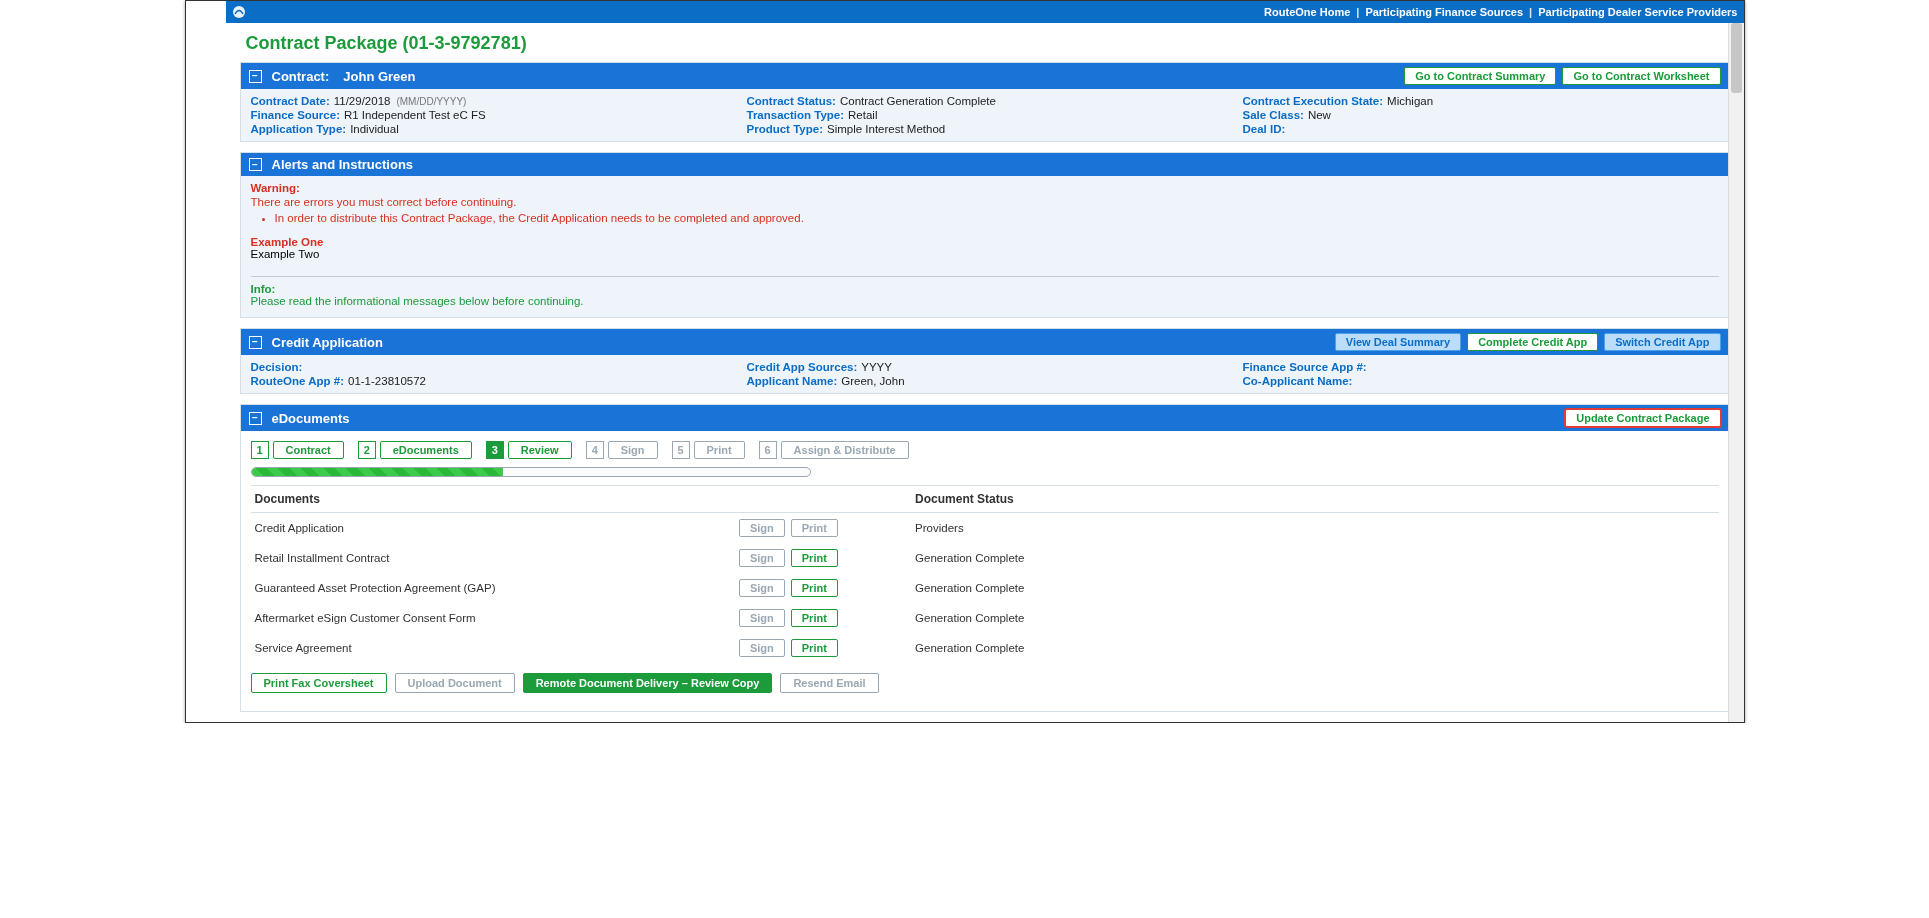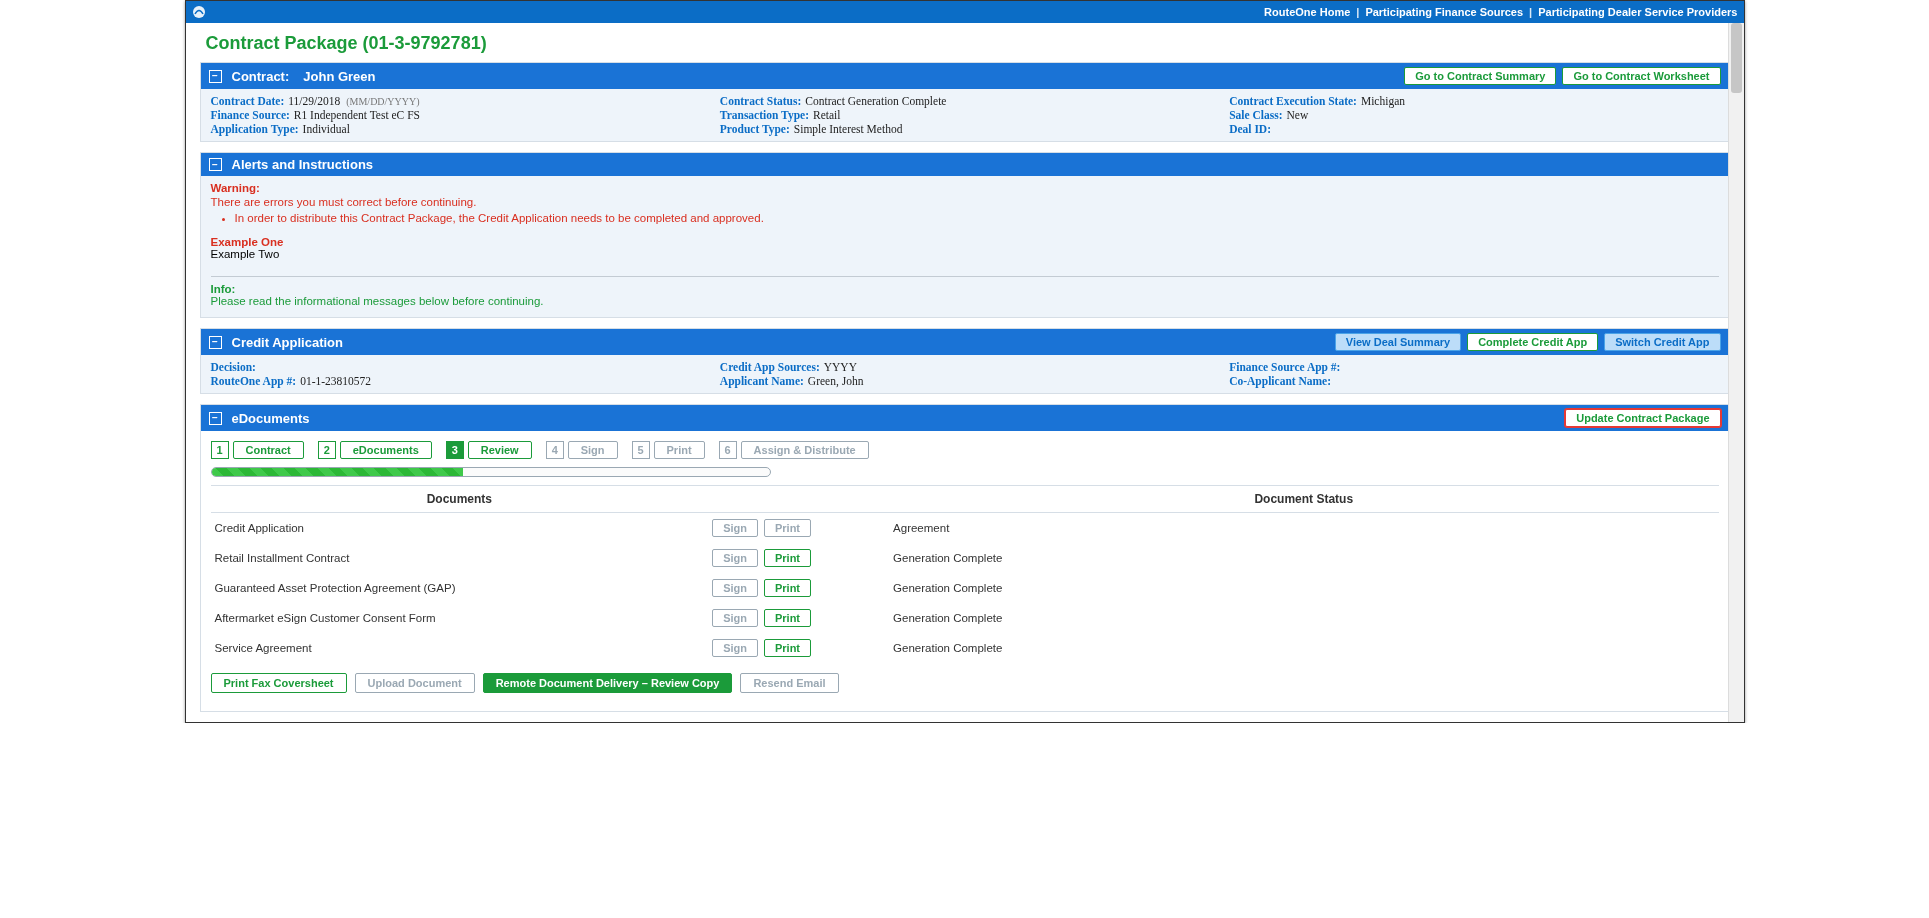--- a/index.html
+++ b/index.html
@@ -9,20 +9,21 @@
     background: #fff;
     color: #333;
   }
   .viewport {
     width: 1560px;
     margin: 0 auto;
     background: #fff;
     position: relative;
     border: 1px solid #333;
     box-shadow: 0 1px 3px rgba(0,0,0,0.4);
+    padding-left: 40px;
   }
   .top-bar {
     background: #0b6dc6;
     color: #fff;
     height: 22px;
     display: flex;
     align-items: center;
     justify-content: space-between;
     padding: 0 6px;
     font-size: 11px;
@@ -113,21 +114,21 @@
     cursor:pointer;
   }
   .btn-small.muted { color:#9aa8b3; border-color:#9aa8b3; }
   .kv-grid {
     display: grid;
     grid-template-columns: 1fr 1fr 1fr;
     gap: 2px 20px;
     padding: 6px 10px;
     font-size: 11.5px;
   }
-  .kv-row { display:flex; gap:4px; align-items:baseline;font-family:Liberation Serif, serif;}
+  .kv-row { display:flex; gap:4px; align-items:baseline;}
   .kv-label { color:#0b6dc6; font-weight:600; }
   .kv-val { color:#222; }
   .kv-hint { color:#777; font-size:10px; margin-left:2px;}
   .alerts-body {
     padding: 6px 10px 10px 10px;
     background: #eef4fa;
     font-size: 11.5px;
   }
   .warning-title { color:#d92f20; font-weight:700; margin-bottom:2px;}
   .warning-text  { color:#d92f20; margin-bottom:4px;}
@@ -149,21 +150,21 @@
   .step-num.active { background:#1b9b3a; color:#fff;}
   .step-num.muted { border-color:#9aa8b3; color:#9aa8b3;}
   .step-btn {
     border:1px solid #1b9b3a; color:#1b9b3a; background:#fff;
     padding:2px 12px; font-size:11px; font-weight:600; cursor:pointer; border-radius:2px;
   }
   .step-btn.muted { border-color:#9aa8b3; color:#9aa8b3;}
   .progress-bar { width:560px; height:10px; border:1px solid #9aa8b3; border-radius:5px; overflow:hidden; background:#fbfbfb;}
   .progress-fill { height:100%; background:repeating-linear-gradient(45deg,#3fc94a,#3fc94a 8px,#2cb836 8px,#2cb836 16px);}
   .doc-table { width:100%; border-collapse:collapse; margin-top:8px;}
-  .doc-table th { text-align:center; font-weight:700; font-size:12px; padding:6px 4px; border-top:1px solid #d6dee6; border-bottom:1px solid #d6dee6;}
+  .doc-table th { text-align:left; font-weight:700; font-size:12px; padding:6px 4px; border-top:1px solid #d6dee6; border-bottom:1px solid #d6dee6;}
   .doc-table td { padding:6px 4px; font-size:11.5px; border-bottom:0;}
   .doc-actions { display:flex; gap:6px;}
   .bottom-actions { display:flex; gap:8px; margin-top:10px; padding-bottom:8px;}
   .scroll-indicator { position:absolute; right:0; top:22px; width:16px; bottom:0; background:#f1f1f1; border-left:1px solid #dcdcdc;}
   .scroll-thumb { position:absolute; top:0; left:2px; right:2px; height:70px; background:#c6c6c6; border-radius:3px;}
 </style>
 </head>
 <body>
 
 <div class="viewport">
@@ -349,21 +350,21 @@
         </thead>
         <tbody id="doc-rows">
             <tr>
               <td>Credit Application</td>
               <td>
                 <div class="doc-actions">
                   <button class="btn-small muted">Sign</button>
                   <button class="btn-small muted">Print</button>
                 </div>
               </td>
-              <td>Agreement</td>
+              <td>Providers</td>
             </tr>
             <tr>
               <td>Retail Installment Contract</td>
               <td>
                 <div class="doc-actions">
                   <button class="btn-small muted">Sign</button>
                   <button class="btn-small">Print</button>
                 </div>
               </td>
               <td>Generation Complete</td>

